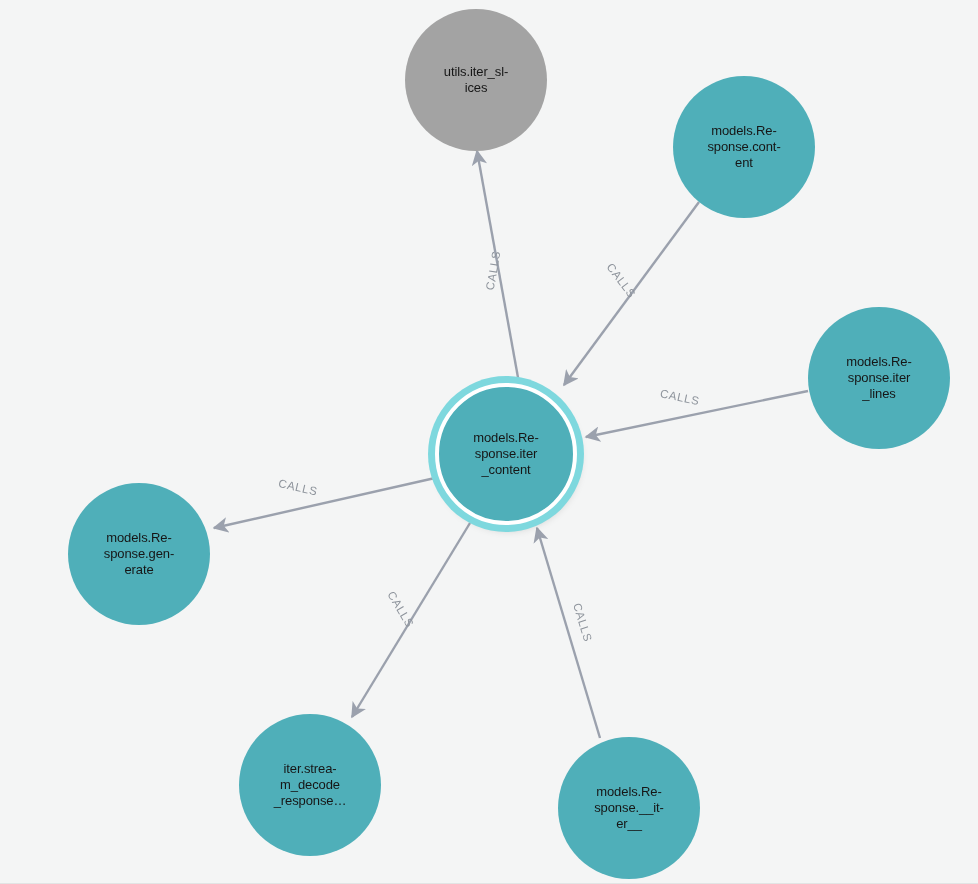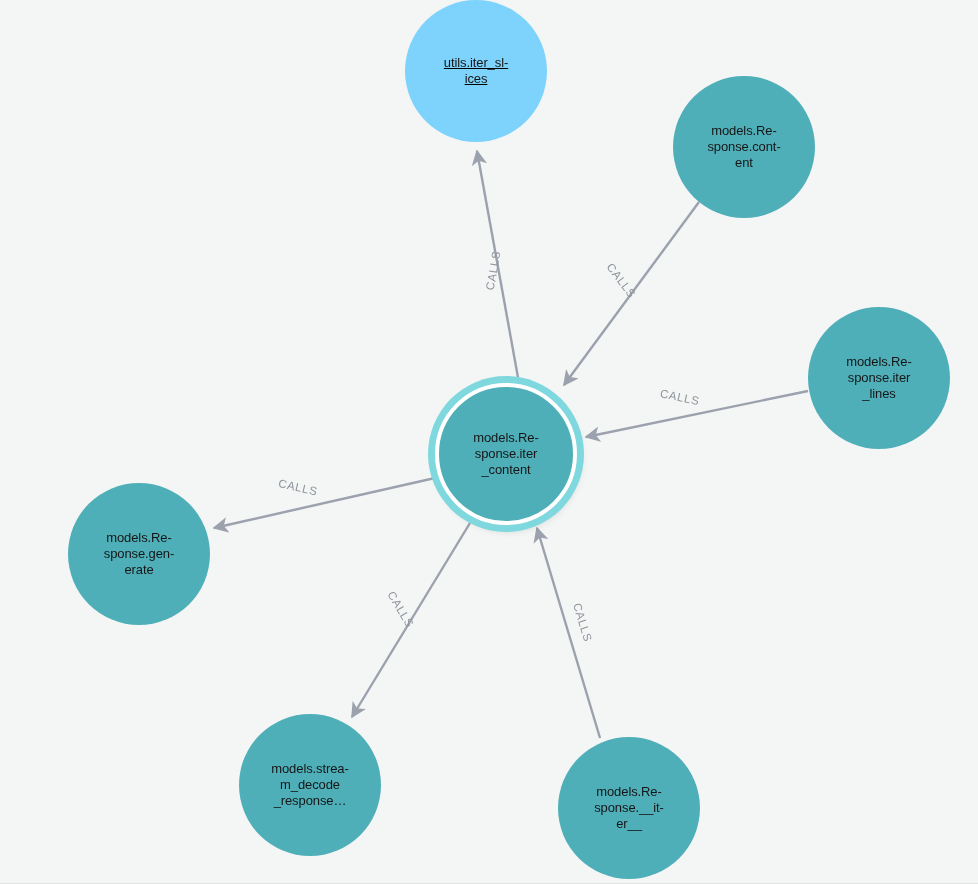--- a/index.html
+++ b/index.html
@@ -76,21 +76,21 @@
         <line x1="519" y1="383" x2="477" y2="151" stroke="#9ba1ad" stroke-width="2.4" marker-end="url(#arrow)"></line>
         <line x1="699" y1="202" x2="564" y2="385" stroke="#9ba1ad" stroke-width="2.4" marker-end="url(#arrow)"></line>
         <line x1="808" y1="391" x2="586" y2="437" stroke="#9ba1ad" stroke-width="2.4" marker-end="url(#arrow)"></line>
         <line x1="435" y1="478" x2="214" y2="528" stroke="#9ba1ad" stroke-width="2.4" marker-end="url(#arrow)"></line>
         <line x1="470" y1="523" x2="352" y2="717" stroke="#9ba1ad" stroke-width="2.4" marker-end="url(#arrow)"></line>
         <line x1="600" y1="738" x2="537" y2="528" stroke="#9ba1ad" stroke-width="2.4" marker-end="url(#arrow)"></line>
       </g>
   </svg>
 
   <div id="node-layer">
-      <div class="node" title="utils.iter_slices" style="left: 405px; top: 0; width: 142px; height: 142px; background: #7dd3fc; text-decoration: underline;">
+      <div class="node" title="utils.iter_slices" style="left: 405px; top: 9px; width: 142px; height: 142px; background: #a3a3a3;">
         <span class="node-label" style="color: rgb(22, 22, 22);">utils.iter_sl-
 ices</span>
       </div>
       <div class="node" title="models.Response.content" style="left: 673px; top: 76px; width: 142px; height: 142px; background: rgb(79, 175, 185);">
         <span class="node-label" style="color: rgb(22, 22, 22);">models.Re-
 sponse.cont-
 ent</span>
       </div>
       <div class="node" title="models.Response.iter_lines" style="left: 808px; top: 307px; width: 142px; height: 142px; background: rgb(79, 175, 185);">
         <span class="node-label" style="color: rgb(22, 22, 22);">models.Re-
@@ -101,21 +101,21 @@
         <span class="node-label" style="color: rgb(22, 22, 22);">models.Re-
 sponse.iter
 _content</span>
       </div>
       <div class="node" title="models.Response.generate" style="left: 68px; top: 483px; width: 142px; height: 142px; background: rgb(79, 175, 185);">
         <span class="node-label" style="color: rgb(22, 22, 22);">models.Re-
 sponse.gen-
 erate</span>
       </div>
       <div class="node" title="utils.stream_decode_response…" style="left: 239px; top: 714px; width: 142px; height: 142px; background: rgb(79, 175, 185);">
-        <span class="node-label" style="color: rgb(22, 22, 22);">models.strea-
+        <span class="node-label" style="color: rgb(22, 22, 22);">iter.strea-
 m_decode
 _response…</span>
       </div>
       <div class="node" title="models.Response.__iter__" style="left: 558px; top: 737px; width: 142px; height: 142px; background: rgb(79, 175, 185);">
         <span class="node-label" style="color: rgb(22, 22, 22);">models.Re-
 sponse.__it-
 er__</span>
       </div>
     </div>
   <div id="edge-label-layer">

